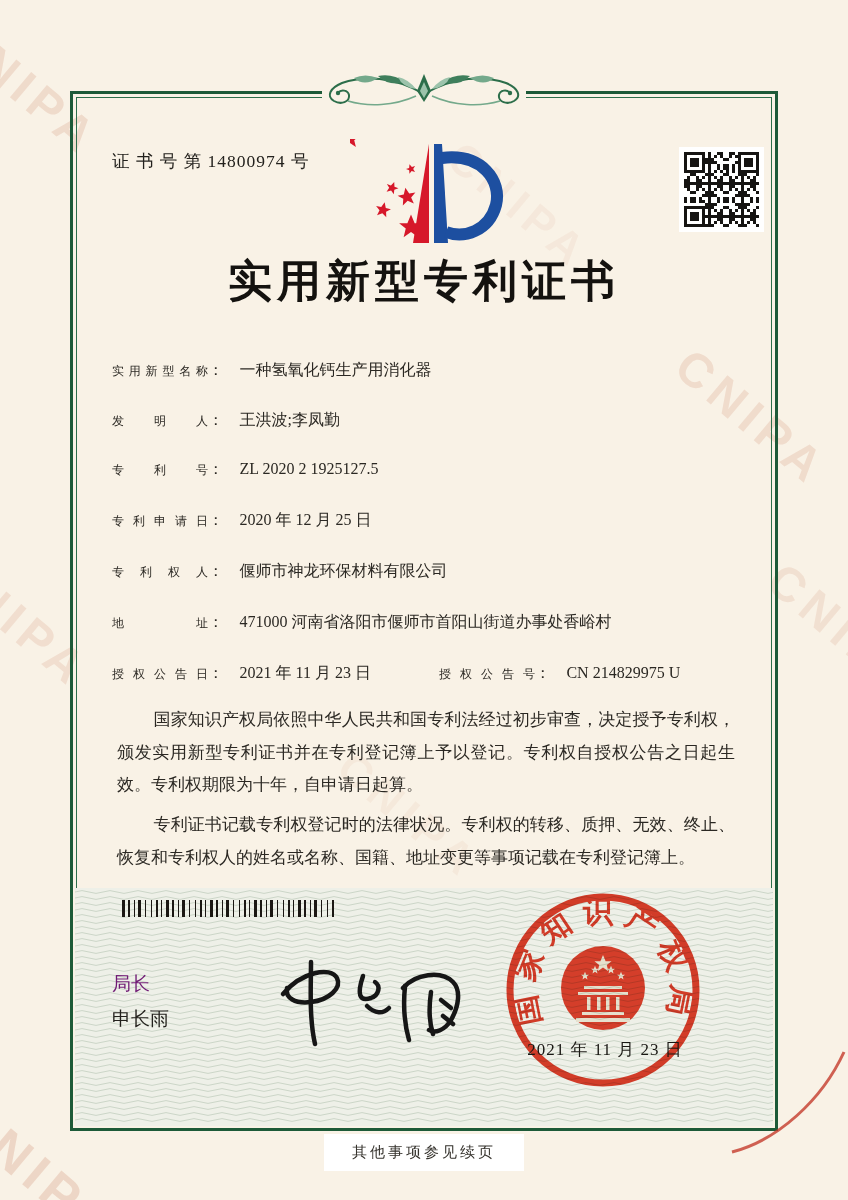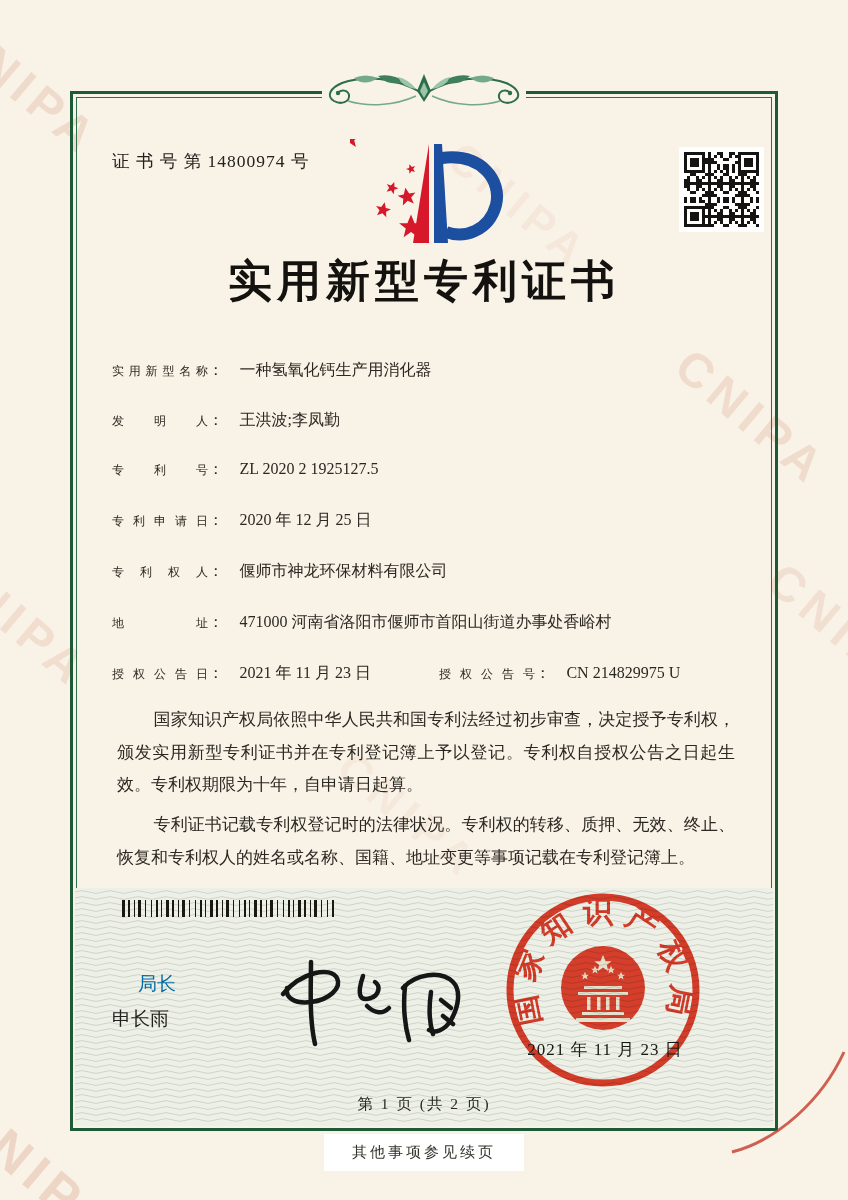--- a/index.html
+++ b/index.html
@@ -47,21 +47,21 @@
     position:absolute;left:110px;top:697px;width:632px;
     font-size:17px;line-height:1.92;text-align:justify;color:#2b2823;
   }
   .body-text p{margin:7px;text-indent:2.15em;}
   
   .band{position:absolute;left:75px;top:888px;width:698px;height:238px;background:#eef0e8;}
   .band svg{position:absolute;inset:0;}
   .band path{stroke:#ccd6c8;fill:none;stroke-width:1;}
   .barcode{position:absolute;left:122px;top:900px;width:216px;height:17px;}
   .barcode i{position:absolute;top:0;height:100%;background:#1b1713;display:block;}
-  .signer-title{position:absolute;left:112px;top:971px;font-size:19px;color:#0369a1;font-family:"Liberation Sans","DejaVu Sans",sans-serif;margin-left:26px;}
+  .signer-title{position:absolute;left:112px;top:971px;font-size:19px;color:#701a75;font-family:"Liberation Sans","DejaVu Sans",sans-serif;}
   .signer-name{position:absolute;left:112px;top:1006px;font-size:19px;color:#23211d;font-family:"Liberation Sans","DejaVu Sans",sans-serif;text-align:right;}
   .signature{position:absolute;left:245px;top:942px;width:220px;height:108px;}
   .signature path{stroke:#161616;stroke-width:4.5;fill:none;stroke-linecap:round;}
   
   .seal{position:absolute;left:503px;top:890px;width:200px;height:200px;mix-blend-mode:multiply;opacity:.95;}
   .seal-date{
     position:absolute;left:515px;top:1038px;width:180px;text-align:center;
     font-size:17px;color:#1a1814;letter-spacing:1px;
   }
   .pagenum{position:absolute;left:75px;top:1094px;width:698px;text-align:center;font-size:15.5px;letter-spacing:2px;color:#2b2823;}
@@ -904,20 +904,19 @@
         <rect x="-6" y="9" width="3.5" height="13"></rect>
         <rect x="3" y="9" width="3.5" height="13"></rect>
         <rect x="13" y="9" width="3.5" height="13"></rect>
         <rect x="-21" y="24" width="42" height="3"></rect>
         <rect x="-27" y="30" width="54" height="4"></rect>
       </g>
     </g>
   </svg>
   <div class="seal-date">2021 年 11 月 23 日</div>
 
-  <div class="pagenum">第 1 页 (共 2 页)</div>
   <div class="footnote">其他事项参见续页</div>
 
   <svg class="swoosh" viewBox="0 0 120 112">
     <path d="M4 108 C 50 96 94 56 116 8" fill="none" stroke="#c43b2c" stroke-width="3" opacity="0.8"></path>
   </svg>
 
 </div>
 
 </body></html>

